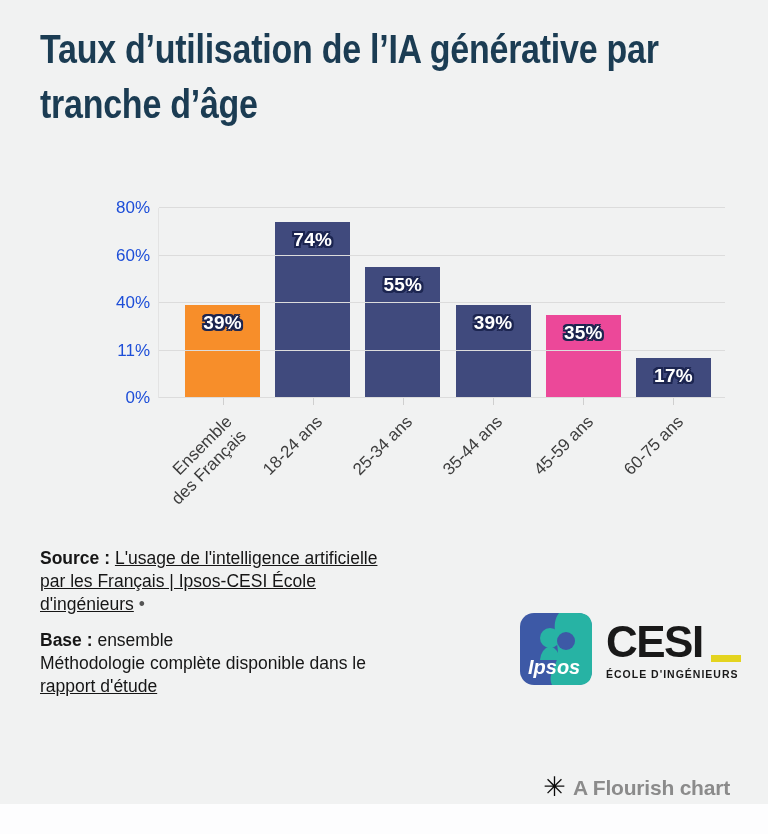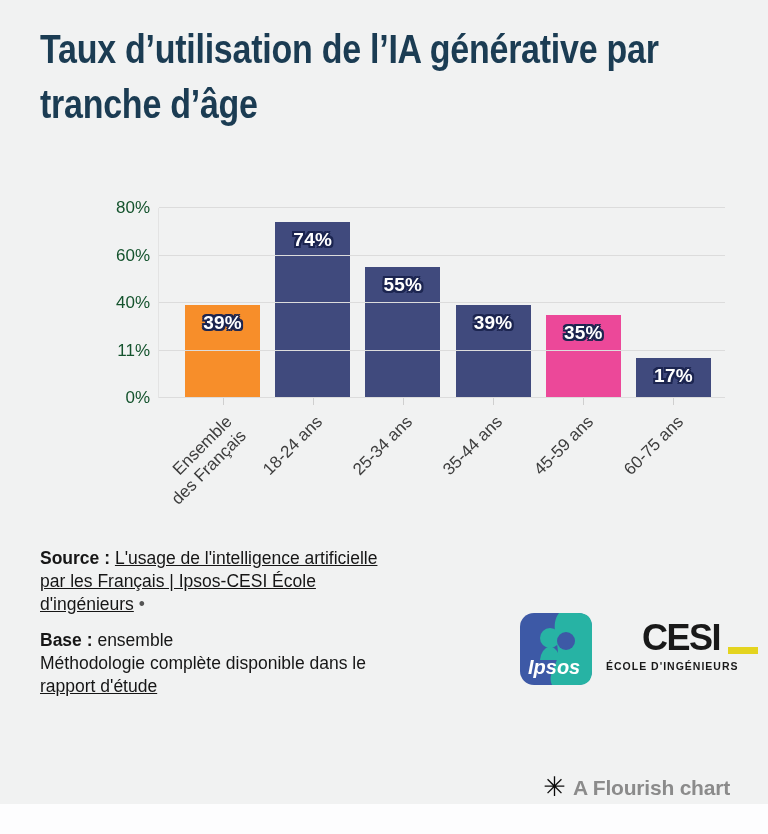--- a/index.html
+++ b/index.html
@@ -15,21 +15,21 @@
   }
 
   
   .plot{
     position:absolute;left:158px;top:208px;width:566px;height:190px;
     border-left:1px solid #e3e3e3;
   }
   .gridline{position:absolute;left:0;right:0;height:1px;background:#dcdcdc;}
   .ytick{
     position:absolute;left:-64px;width:55px;text-align:right;
-    font-size:17px;color:#14532d;line-height:20px;
+    font-size:17px;color:#1d4ed8;line-height:20px;
   }
   .bars{
     position:absolute;left:0;right:0;top:0;bottom:0;
     display:flex;align-items:flex-end;justify-content:space-between;
     padding:0 14px;box-sizing:border-box;
   }
   .slot{position:relative;width:75px;height:100%;display:flex;align-items:flex-end;margin-left:12px;}
   .bar{position:relative;width:100%;}
   .vlabel{
     position:absolute;top:7px;left:0;right:0;text-align:center;
@@ -56,21 +56,21 @@
   .notes-block{top:629px;}
   .ul{text-decoration:underline;color:#161616;cursor:pointer;}
   .bullet{color:#555;}
 
   
   .ipsos{position:absolute;left:520px;top:613px;width:72px;height:72px;}
 
   
   .cesi{position:absolute;left:606px;top:620px;color:#191919;}
   .cesi-row{display:flex;align-items:flex-end;}
-  .cesi-text{font-size:36px;font-weight:bold;letter-spacing:-1.5px;line-height:1;margin-left:36px;}
+  .cesi-text{font-size:44px;font-weight:bold;letter-spacing:-1.5px;line-height:1;}
   .cesi-underscore{display:inline-block;width:30px;height:7px;background:#e4d41f;margin-left:8px;margin-bottom:2px;}
   .cesi-sub{font-size:10.5px;font-weight:bold;letter-spacing:1px;margin-top:4px;white-space:nowrap;}
 
   
   .flourish{position:absolute;right:38px;top:774px;display:flex;align-items:center;gap:7px;cursor:pointer;}
   .flourish-icon{font-size:27px;line-height:27px;color:#0a0a0a;}
   .flourish-text{font-size:21px;font-weight:bold;color:#8b8b8b;letter-spacing:-0.2px;}
 
   .bottom-strip{position:absolute;left:0;right:0;bottom:0;height:30px;background:#fdfdfe;}
 </style>

